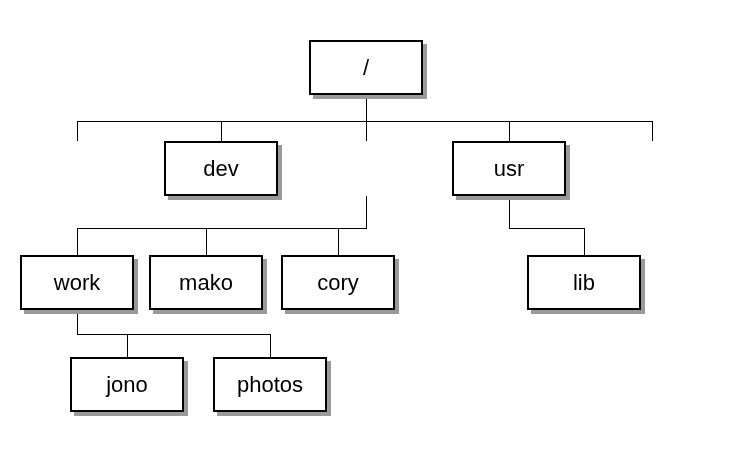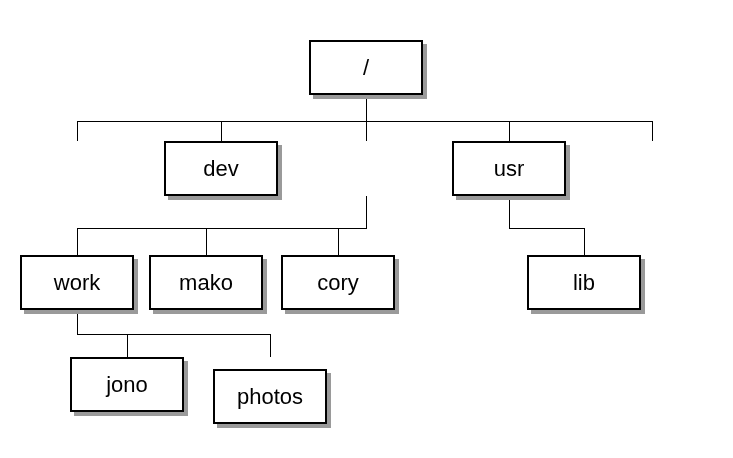--- a/index.html
+++ b/index.html
@@ -93,17 +93,17 @@
   <div class="node" style="left:281px;top:255px">
     <span class="label">cory</span>
   </div>
   <div class="node" style="left:527px;top:255px">
     <span class="label">lib</span>
   </div>
 
   <div class="node" style="left:70px;top:357px">
     <span class="label">jono</span>
   </div>
-  <div class="node" style="left:213px;top:369px">
+  <div class="node" style="left:213px;top:357px">
     <span class="label">photos</span>
   </div>
 
 </div>
 
 </body></html>

